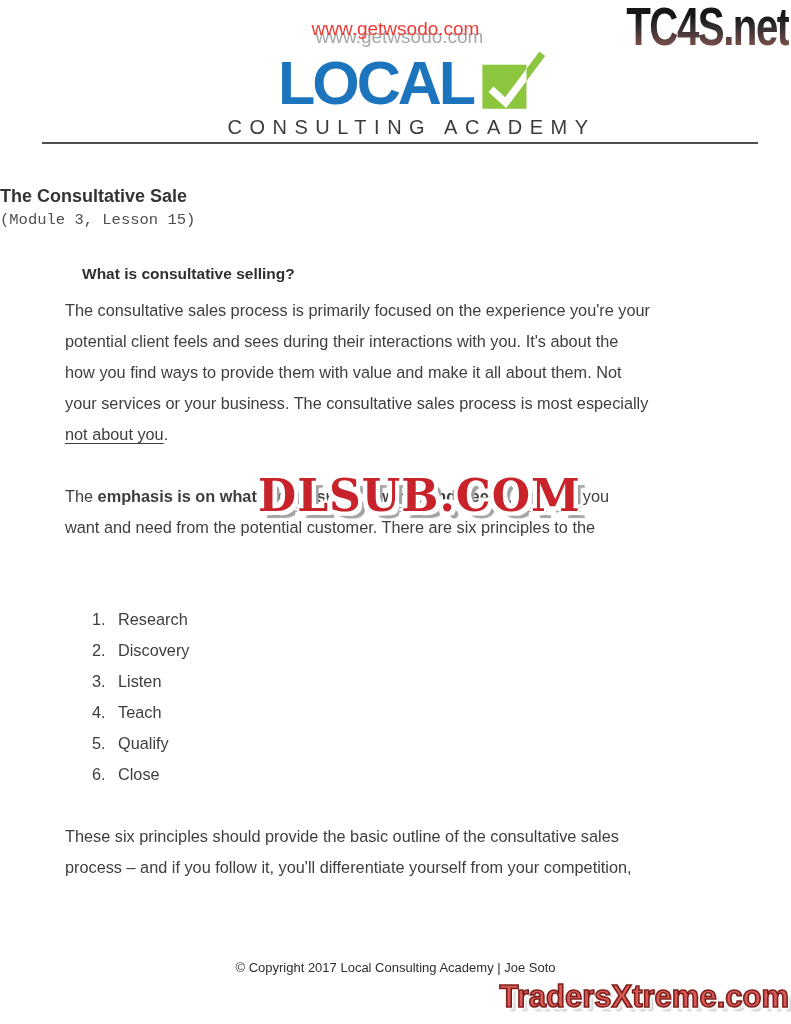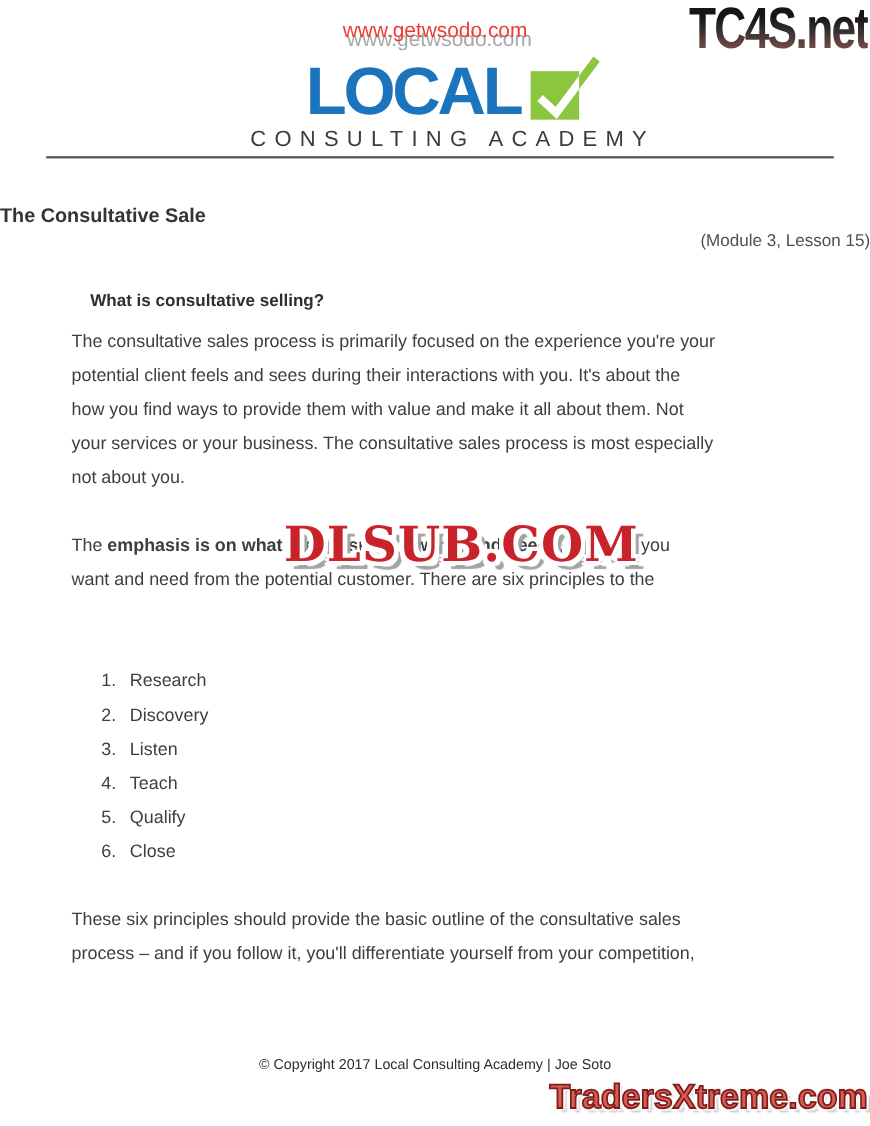--- a/index.html
+++ b/index.html
@@ -28,29 +28,29 @@
   .logo{position:absolute;top:50px;left:16px;width:100%;text-align:center;}
   .logo-row{display:inline-flex;align-items:flex-end;gap:8px;}
   .logo-word{font-size:61px;font-weight:bold;color:#1c75bc;letter-spacing:-3px;line-height:.86;}
   .logo-check{width:64px;height:60px;margin-bottom:-1px;}
   .logo-sub{margin-top:7px;font-size:20px;letter-spacing:7.5px;color:#3c3c3c;font-weight:400;}
 
   .rule{position:absolute;top:142px;left:42px;width:716px;height:2px;background:#4e4e4e;}
 
   
   .doc-title{position:absolute;top:186px;left:0;width:100%;text-align:left;font-size:18px;font-weight:bold;color:#343434;}
-  .doc-subtitle{position:absolute;top:211px;left:0;width:100%;text-align:right;font-size:15.5px;color:#4f4f4f;}
+  .doc-subtitle{position:absolute;top:211px;left:0;width:100%;text-align:left;font-size:15.5px;color:#4f4f4f;font-family:Liberation Mono, monospace;}
   .doc-heading{position:absolute;top:265px;left:82px;font-size:15.5px;font-weight:bold;color:#2f2f2f;}
   .para{position:absolute;left:65px;width:680px;font-size:16.3px;line-height:31px;color:#3e3e3e;}
   .p1{top:295px;}
   .p2{top:481px;}
   .p3{top:821px;}
   .tline{white-space:nowrap;}
   .tline .b{font-weight:bold;}
-  .tline .u{text-underline-offset:3px;}
+  .tline .u{text-decoration:underline;text-underline-offset:3px;}
 
   .numlist{position:absolute;top:604px;left:92px;font-size:16.3px;line-height:31px;}
   .li-row{display:flex;}
   .li-num{display:inline-block;min-width:26px;}
 
   .footer{position:absolute;top:960px;left:0;width:100%;text-align:center;font-size:13px;color:#2e2e2e;
     font-family:"Liberation Sans","DejaVu Sans",sans-serif;}
 
   
   .dlsub{

